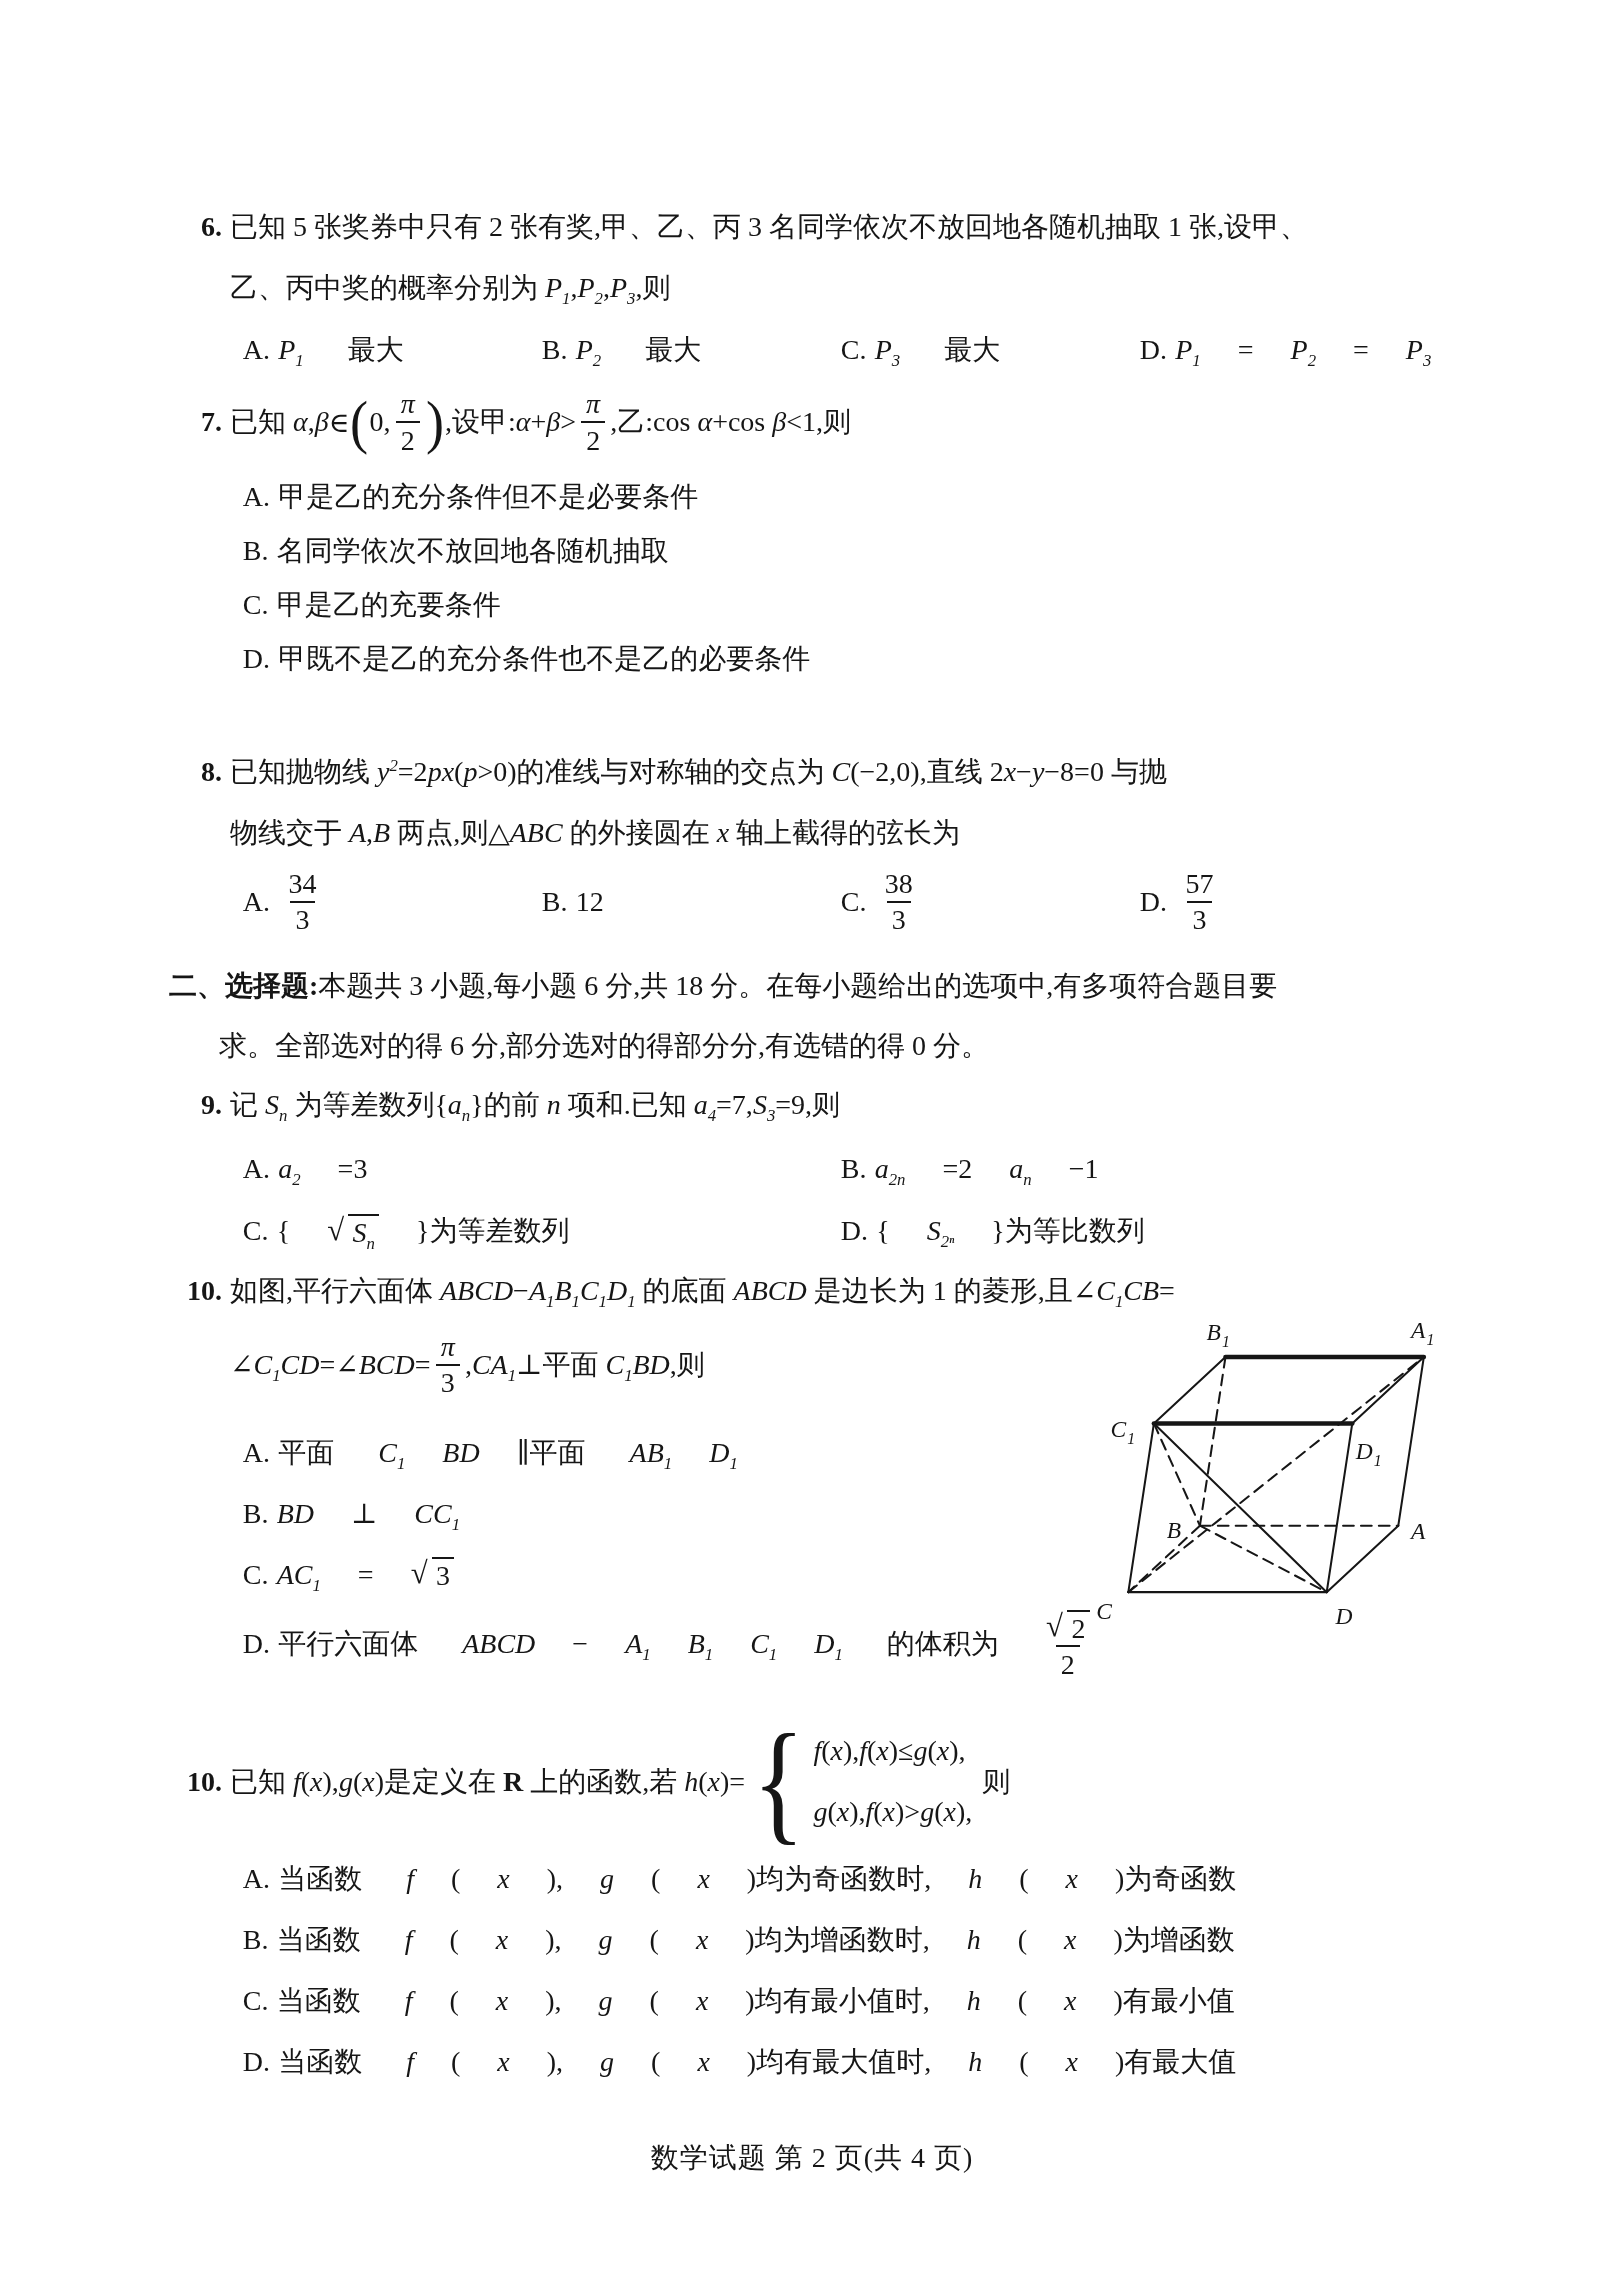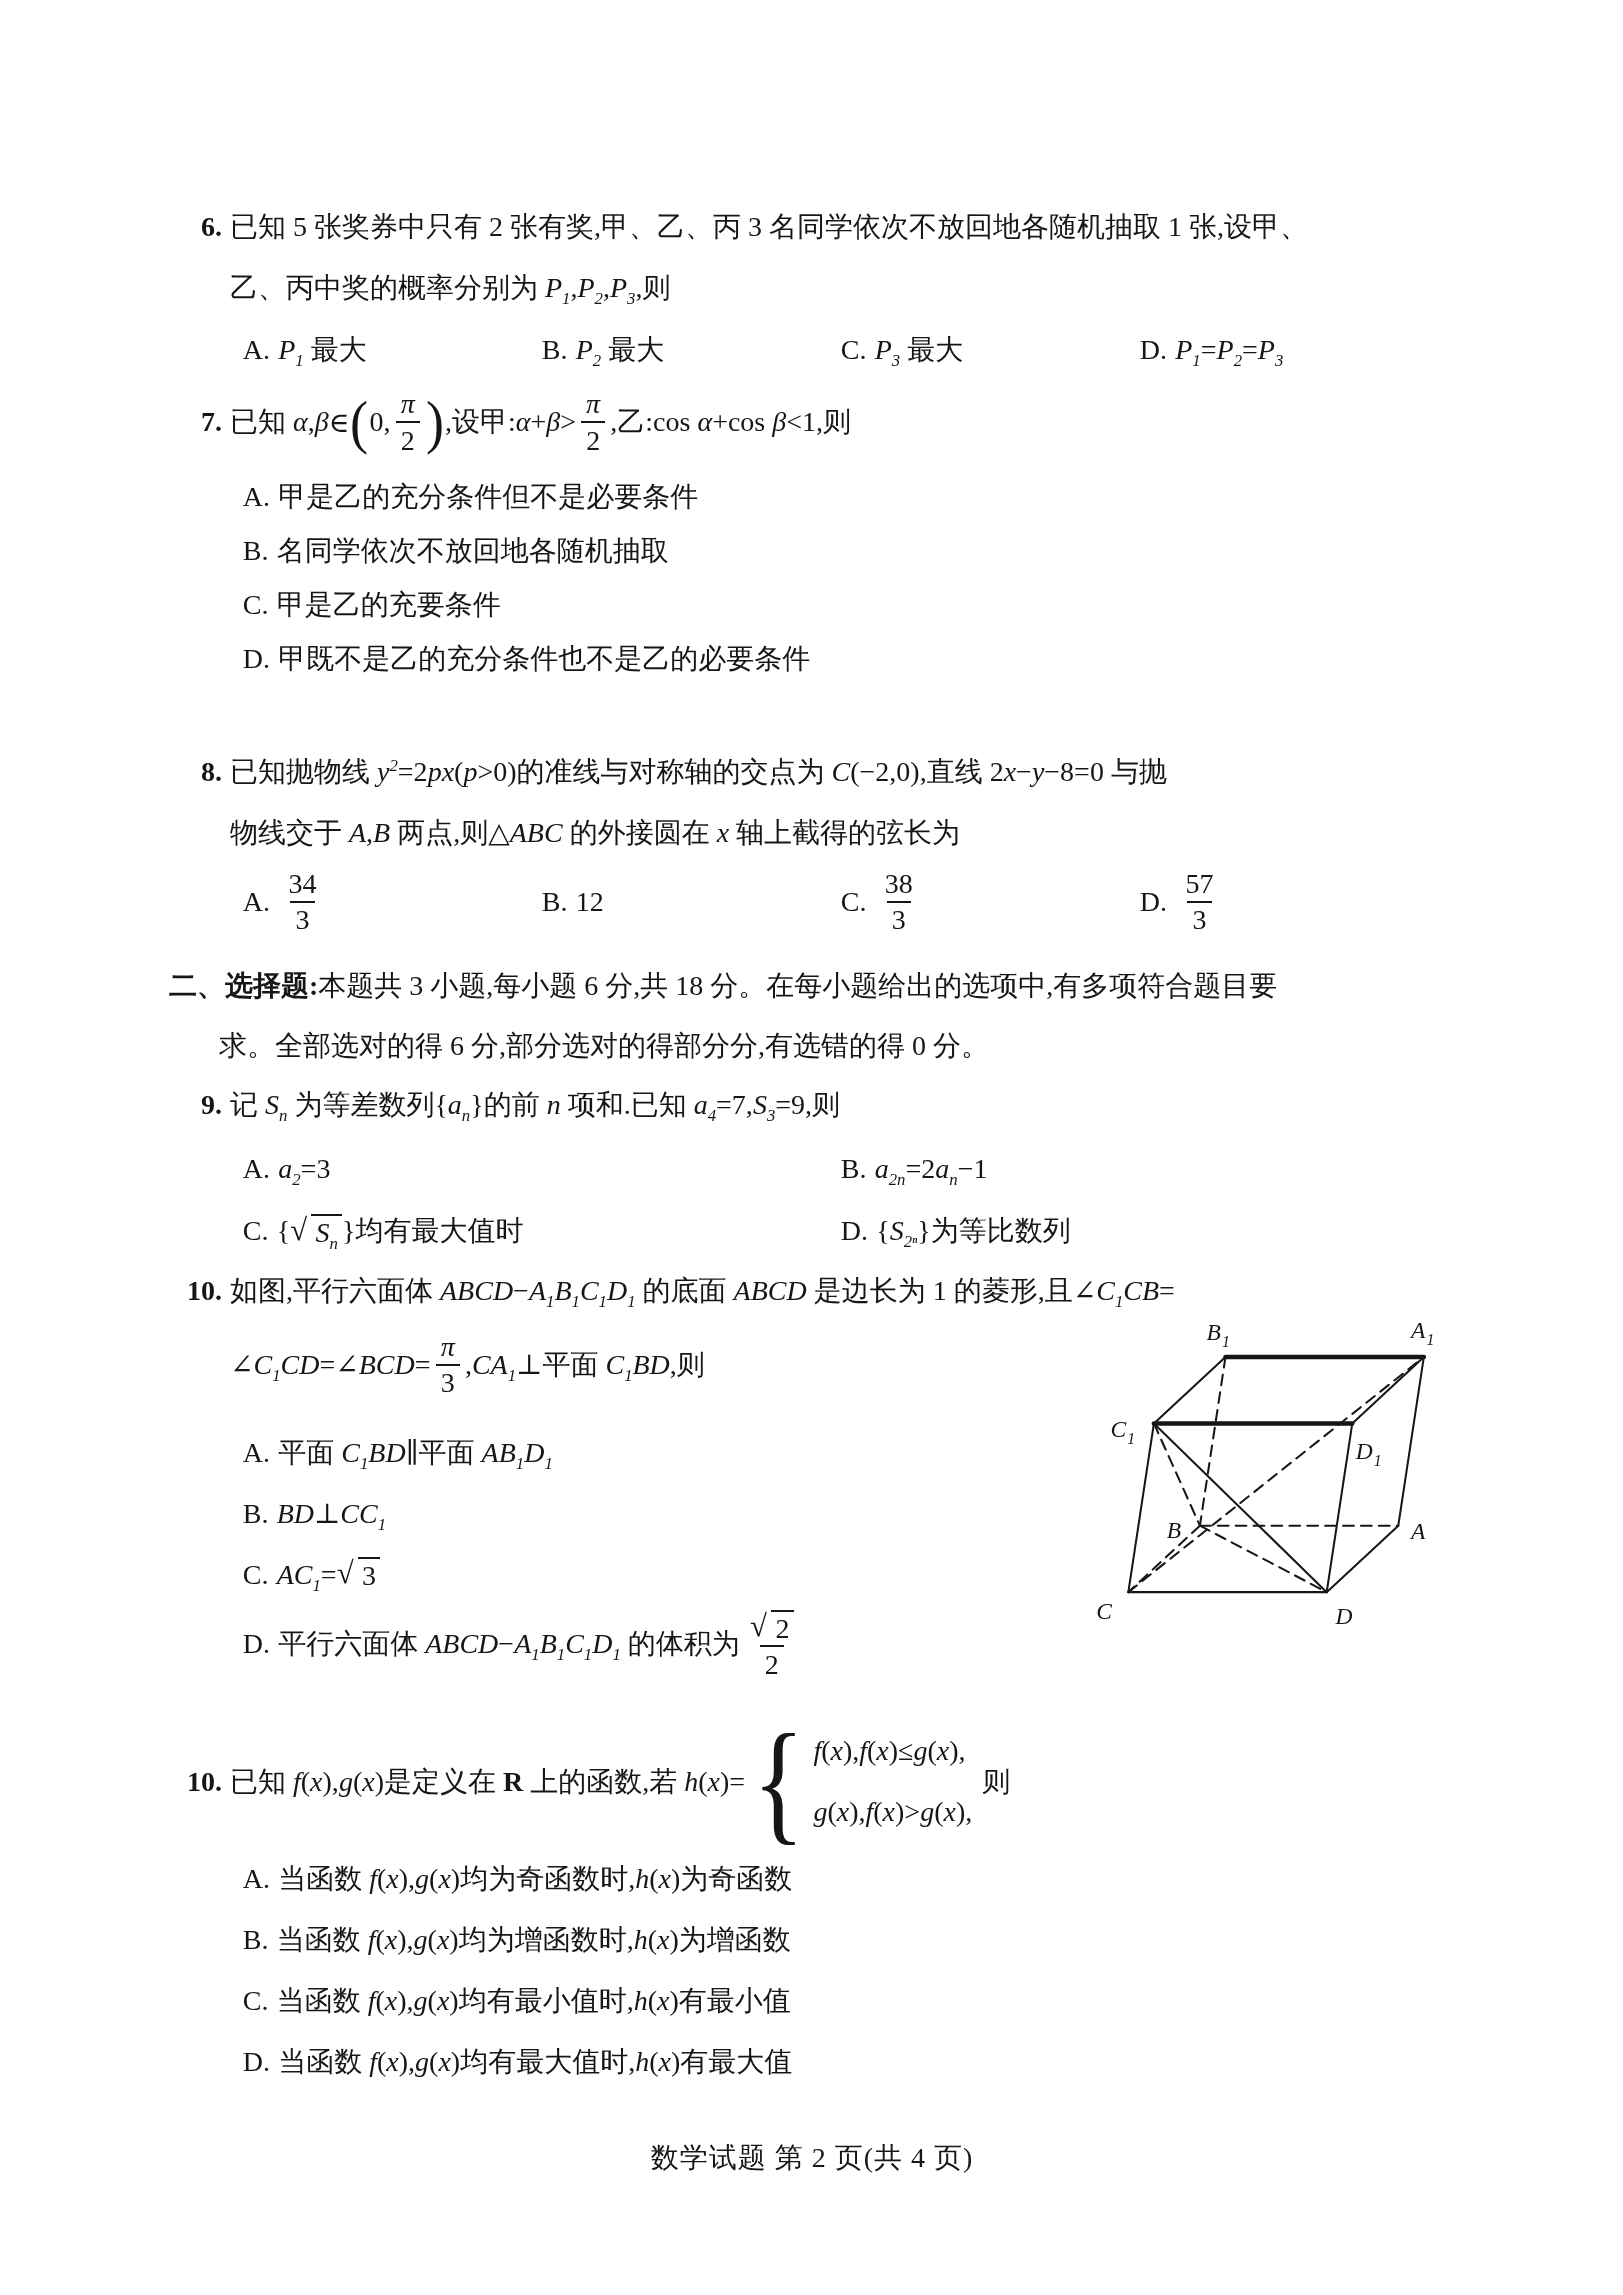--- a/index.html
+++ b/index.html
@@ -19,21 +19,21 @@
   
   .opts-row{display:flex;padding-left:12.8px;}
   .opts-row .opt{width:299px;display:flex;align-items:center;}
   .opts-row.frac-row .opt{height:77px;}
   .opts-row.plain-row .opt{height:49px;}
   .opts-grid2{display:grid;grid-template-columns:598px auto;padding-left:12.8px;}
   .opts-grid2 .opt{display:flex;align-items:center;height:62px;}
   .opts-stack .opt{display:flex;align-items:center;padding-left:12.8px;height:54px;}
   .opts-stack.wide .opt{height:61px;}
   .opt .olabel{margin-right:8.2px;}
-  .oseg{display:flex;align-items:center;white-space:pre;}
+  .oseg{display:flex;align-items:center;white-space:pre;gap:37px;}
   .opt-tall{height:78px !important;}
   
   .seg-it{font-style:italic;}
   .seg-b{font-weight:bold;font-family:Liberation Serif, serif;}
   .seg-bp{font-size:215%;font-weight:300;line-height:1;display:inline-block;vertical-align:middle;transform:scaleX(.9);}
   sub{font-size:60%;line-height:0;}
   sup{font-size:60%;line-height:0;}
   .frac{display:inline-flex;flex-direction:column;align-items:center;vertical-align:middle;margin:0 5.1px;line-height:1.12;}
   .frac .num,.frac .den{padding:1.5px 5.1px;text-align:center;}
   .frac .den{border-top:2px solid currentColor;}
@@ -157,21 +157,21 @@
         <div class="opt">
             <span class="olabel">A.</span>
             <span class="oseg"><span class="seg-it">a<sub>2</sub></span><span class="seg-tx">=3</span></span>
           </div>
         <div class="opt">
             <span class="olabel">B.</span>
             <span class="oseg"><span class="seg-it">a<sub>2n</sub></span><span class="seg-tx">=2</span><span class="seg-it">a<sub>n</sub></span><span class="seg-tx">−1</span></span>
           </div>
         <div class="opt">
             <span class="olabel">C.</span>
-            <span class="oseg"><span class="seg-tx">{</span><span class="sqrt"><span class="rad">√</span><span class="cnt"><span class="seg-it">S<sub>n</sub></span></span></span><span class="seg-tx">}均有最大值时</span></span>
+            <span class="oseg"><span class="seg-tx">{</span><span class="sqrt"><span class="rad">√</span><span class="cnt"><span class="seg-it">S<sub>n</sub></span></span></span><span class="seg-tx">}为等差数列</span></span>
           </div>
         <div class="opt">
             <span class="olabel">D.</span>
             <span class="oseg"><span class="seg-tx">{</span><span class="seg-it">S<sub>2ⁿ</sub></span><span class="seg-tx">}为等比数列</span></span>
           </div>
       </div>
     </div>
   </section>
 
   <section class="q" id="q10">

